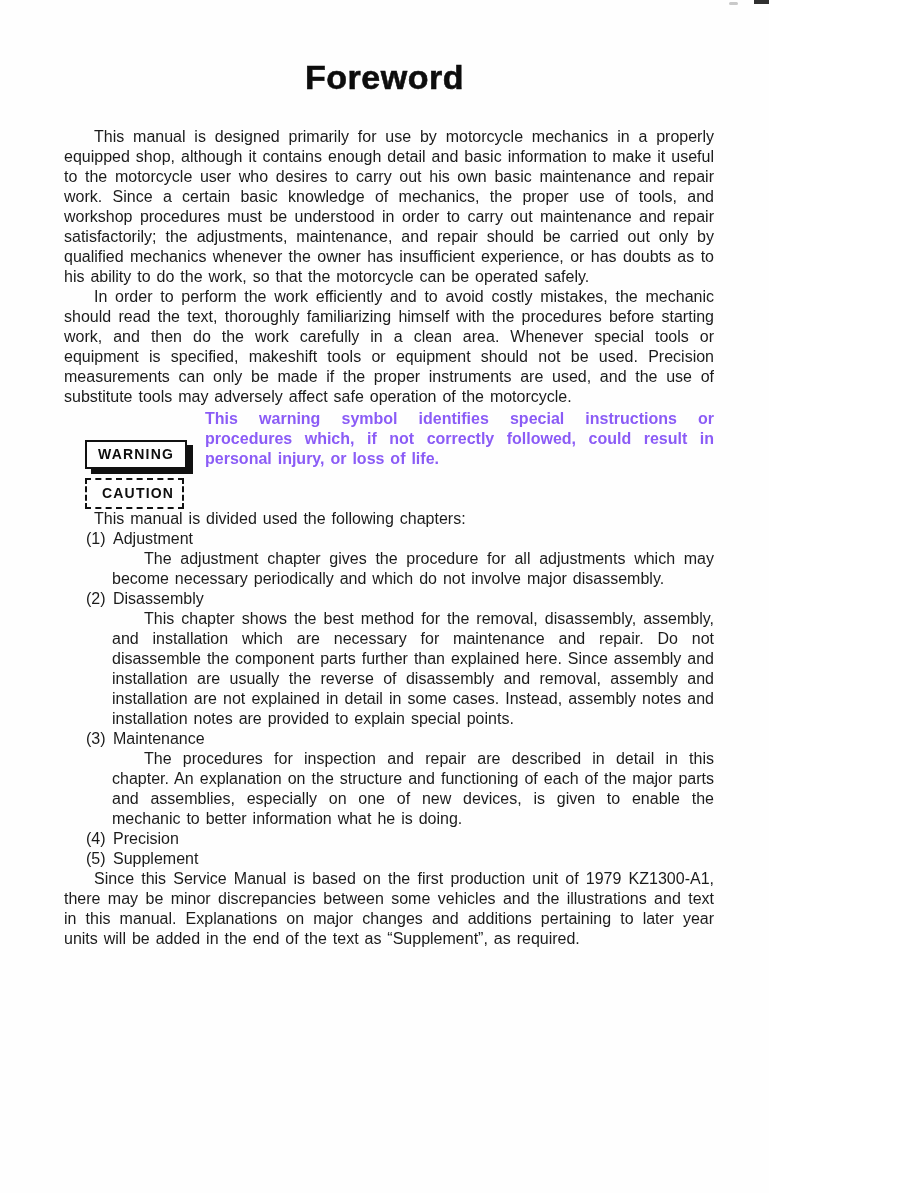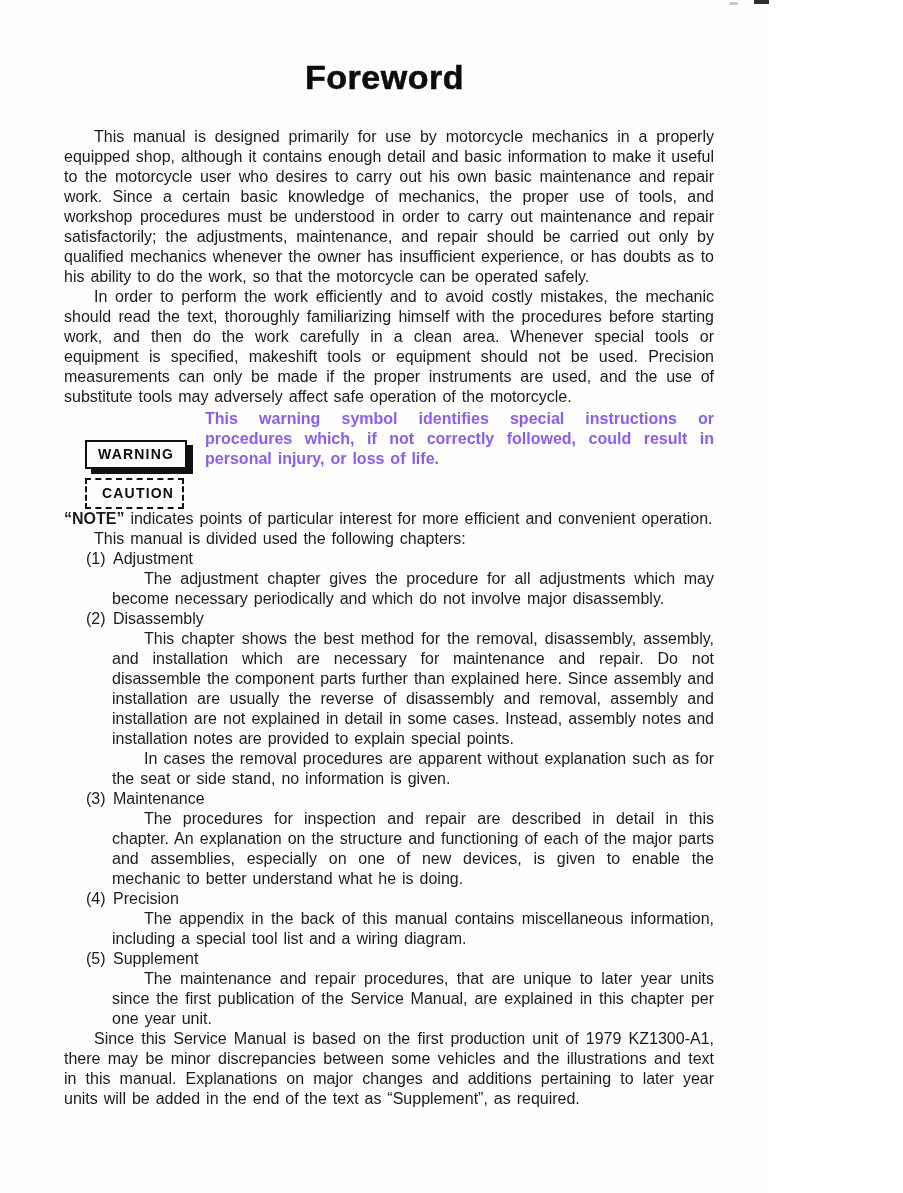--- a/index.html
+++ b/index.html
@@ -114,61 +114,57 @@
 
     <div class="symbol-row warning-row">
       <div class="symbol-badge warning-box">WARNING</div>
       <p class="symbol-text">This warning symbol identifies special instructions or procedures which, if not correctly followed, could result in personal injury, or loss of life.</p>
     </div>
 
     <div class="symbol-row caution-row">
       <div class="symbol-badge caution-box">CAUTION</div>
     </div>
 
-    <p class="para note-line"><span class="note-term">“NOTE”</span><span> indicates points of particular interest for more efficient and convenient operation.</span></p>
 
     <p class="para indent">This manual is divided used the following chapters:</p>
 
     <div class="chapter">
       <div class="chapter-head">
         <span class="ch-num">(1)</span>
         <span class="ch-title">Adjustment</span>
       </div>
       <p class="para ch-para">The adjustment chapter gives the procedure for all adjustments which may become necessary periodically and which do not involve major disassembly.</p>
     </div>
 
     <div class="chapter">
       <div class="chapter-head">
         <span class="ch-num">(2)</span>
         <span class="ch-title">Disassembly</span>
       </div>
       <p class="para ch-para">This chapter shows the best method for the removal, disassembly, assembly, and installation which are necessary for maintenance and repair.  Do not disassemble the component parts further than explained here.  Since assembly and installation are usually the reverse of disassembly and removal, assembly and installation are not explained in detail in some cases.  Instead, assembly notes and installation notes are provided to explain special points.</p>
-      <p class="para ch-para">In cases the removal procedures are apparent without explanation such as for the seat or side stand, no information is given.</p>
     </div>
 
     <div class="chapter">
       <div class="chapter-head">
         <span class="ch-num">(3)</span>
         <span class="ch-title">Maintenance</span>
       </div>
-      <p class="para ch-para">The procedures for inspection and repair are described in detail in this chapter.  An explanation on the structure and functioning of each of the major parts and assemblies, especially on one of new devices, is given to enable the mechanic to better understand what he is doing.</p>
+      <p class="para ch-para">The procedures for inspection and repair are described in detail in this chapter.  An explanation on the structure and functioning of each of the major parts and assemblies, especially on one of new devices, is given to enable the mechanic to better information what he is doing.</p>
     </div>
 
     <div class="chapter">
       <div class="chapter-head">
         <span class="ch-num">(4)</span>
         <span class="ch-title">Precision</span>
       </div>
-      <p class="para ch-para">The appendix in the back of this manual contains miscellaneous information, including a special tool list and a wiring diagram.</p>
     </div>
 
     <div class="chapter">
       <div class="chapter-head">
         <span class="ch-num">(5)</span>
         <span class="ch-title">Supplement</span>
       </div>
-      <p class="para ch-para">The maintenance and repair procedures, that are unique to later year units since the first publication of the Service Manual, are explained in this chapter per one year unit.</p>
     </div>
 
     <p class="para indent">Since this Service Manual is based on the first production unit of 1979 KZ1300-A1, there may be minor discrepancies between some vehicles and the illustrations and text in this manual.  Explanations on major changes and additions pertaining to later year units will be added in the end of the text as “Supplement”, as required.</p>
 
   </div>
 </div>
 
 </body></html>

